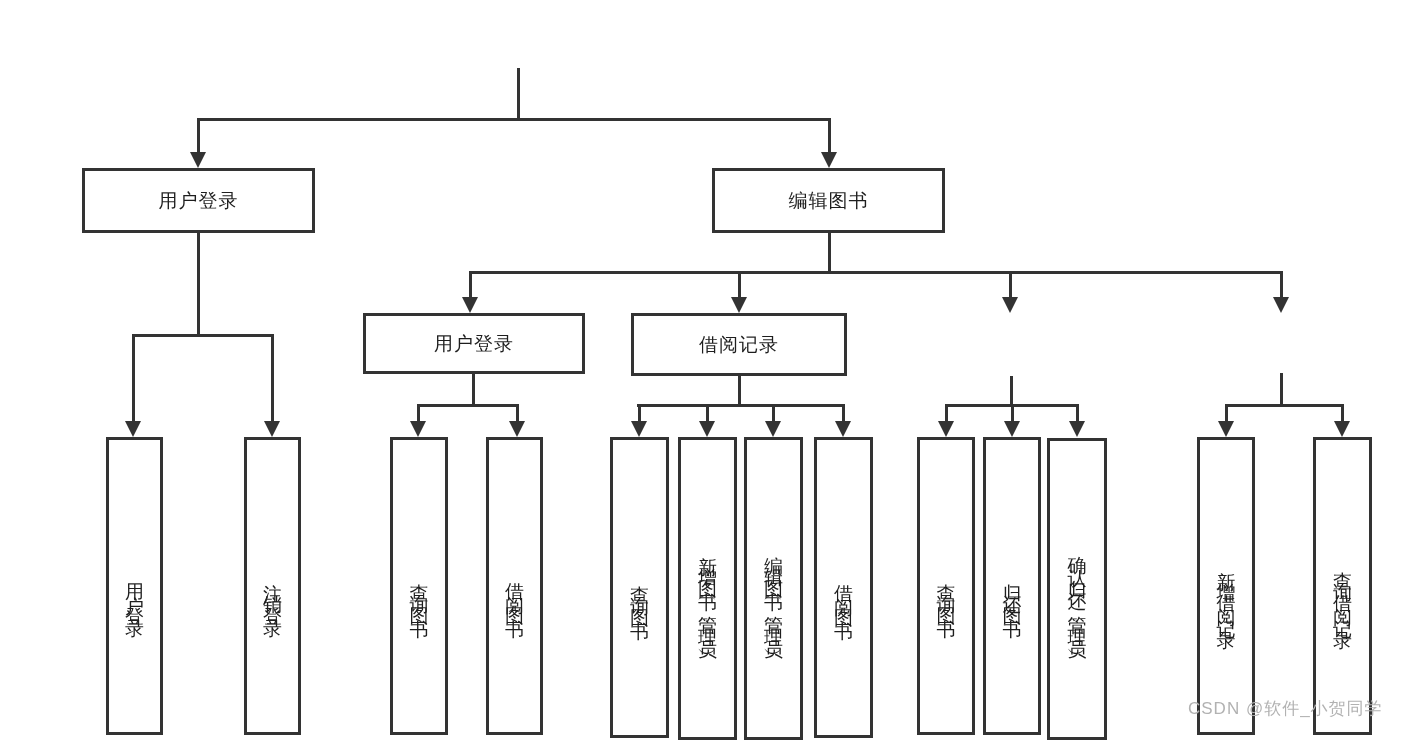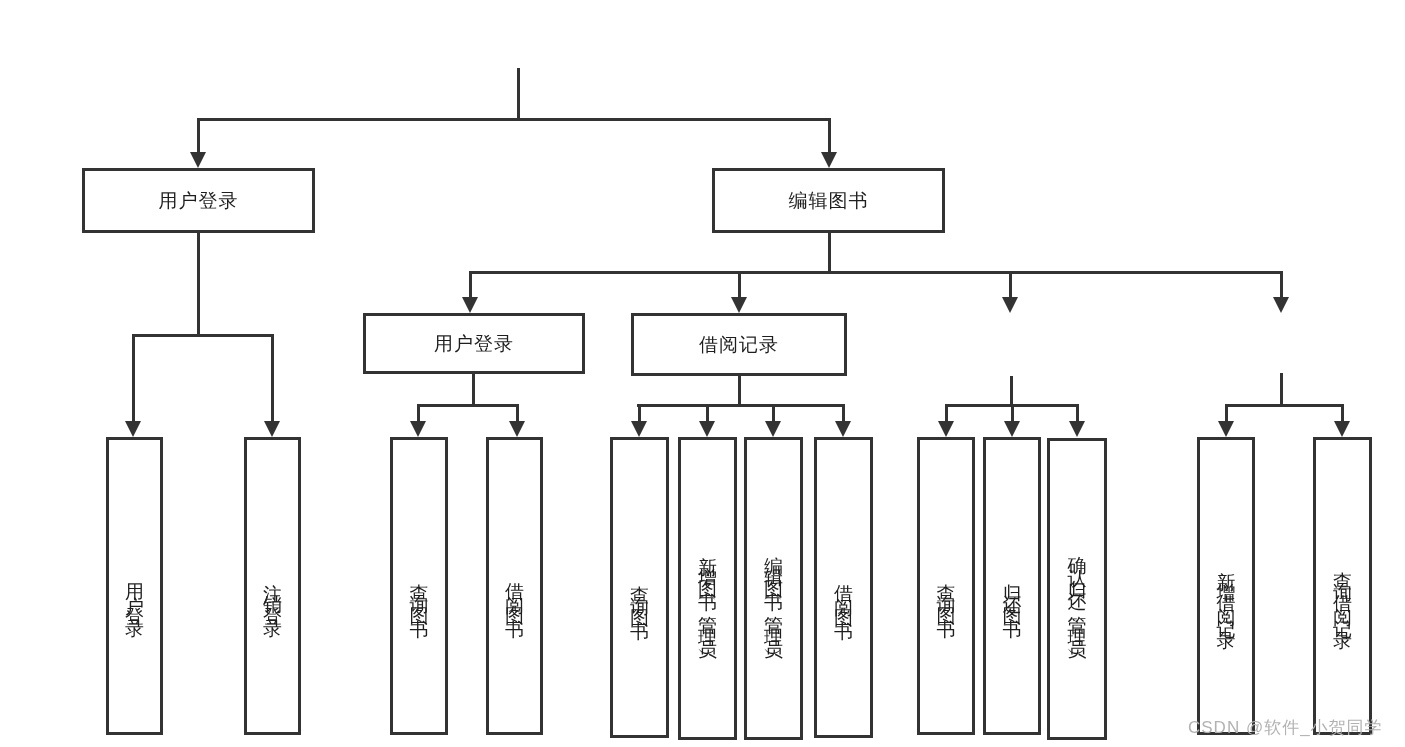--- a/index.html
+++ b/index.html
@@ -43,21 +43,21 @@
   .vline{position:absolute;width:3px;background:var(--line);}
   .hline{position:absolute;height:3px;background:var(--line);}
   .arrow{
     position:absolute;width:0;height:0;
     border-left:8px solid transparent;
     border-right:8px solid transparent;
     border-top:16px solid var(--line);
   }
   .watermark{
     position:absolute;
-    left:1188px;top:716px;
+    left:1188px;top:697px;
     font-size:17px;
     color:#b2b2b2;
     letter-spacing:1px;
     white-space:nowrap;
   }
 </style>
 </head>
 <body>
 
 <div class="canvas">

